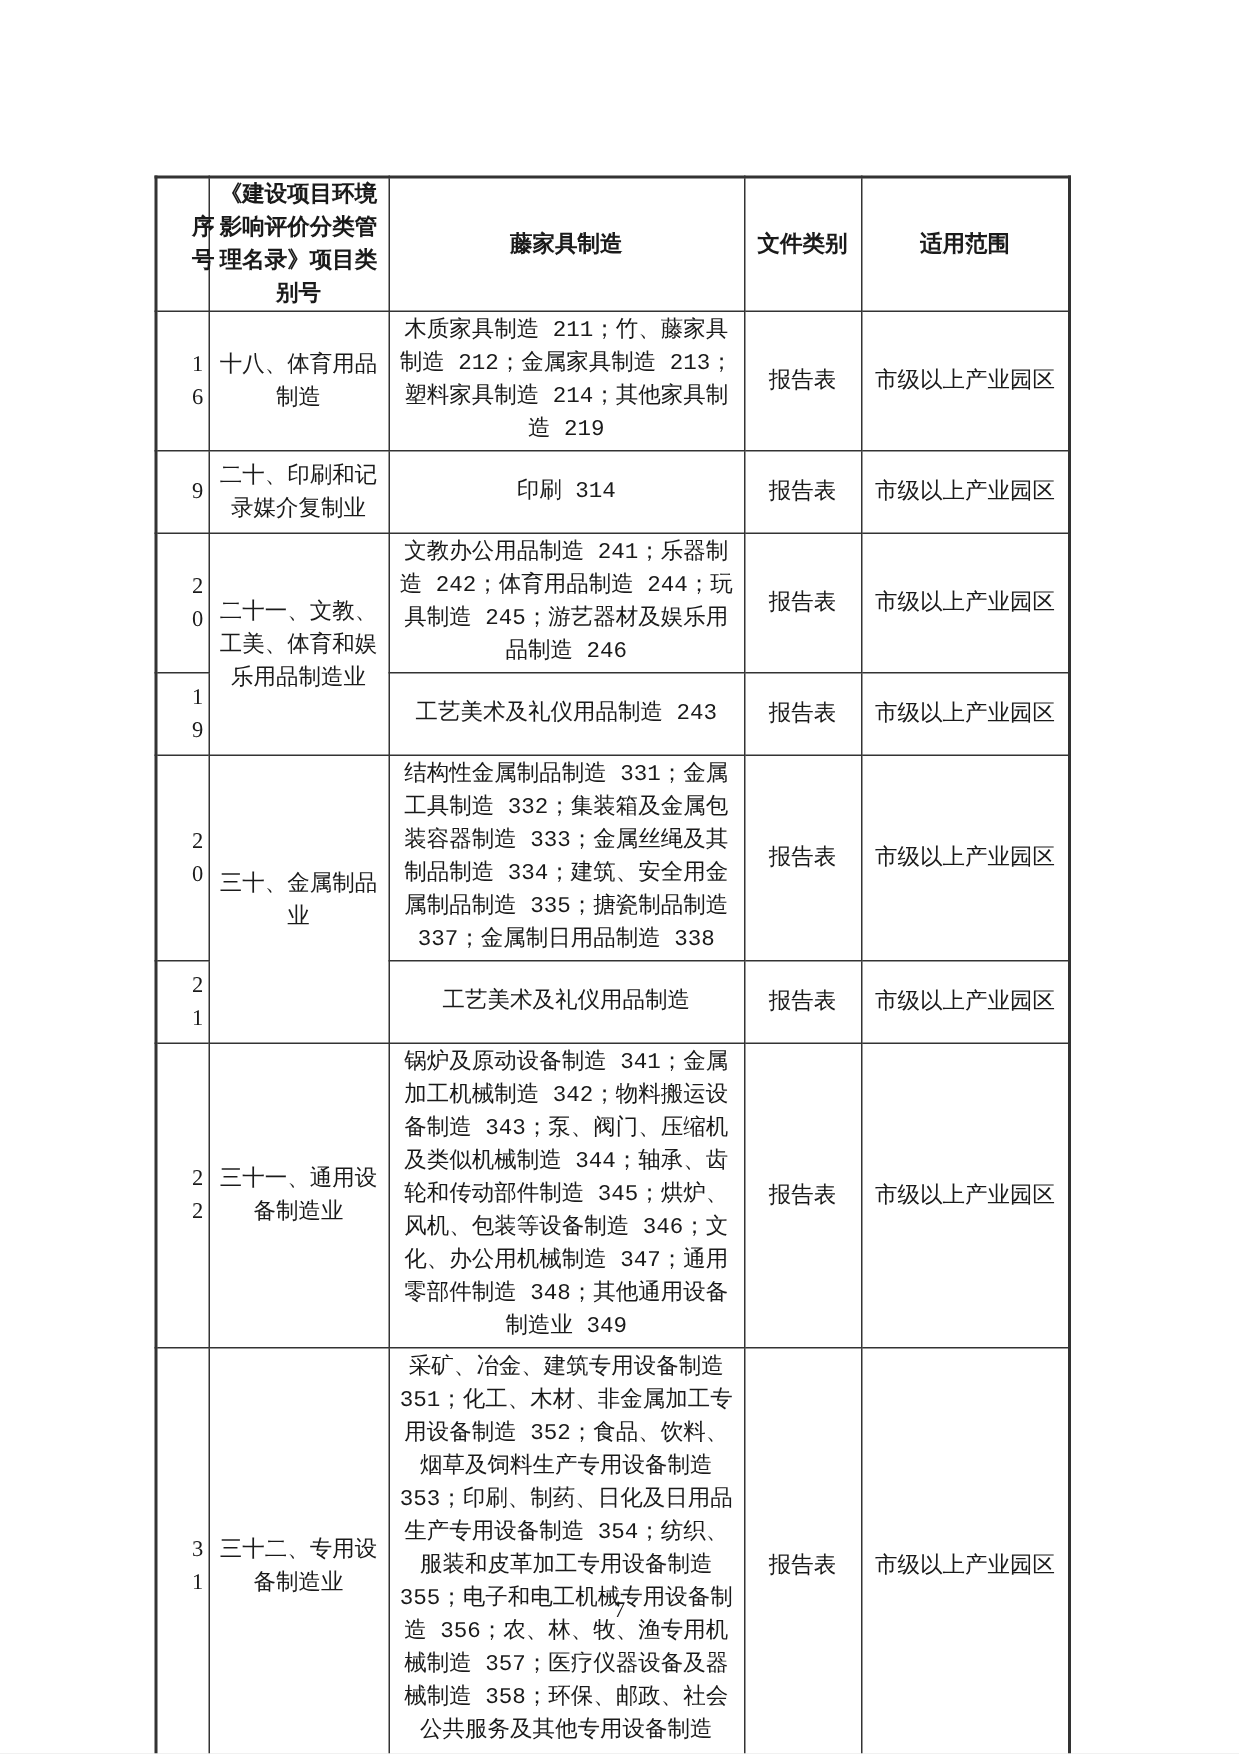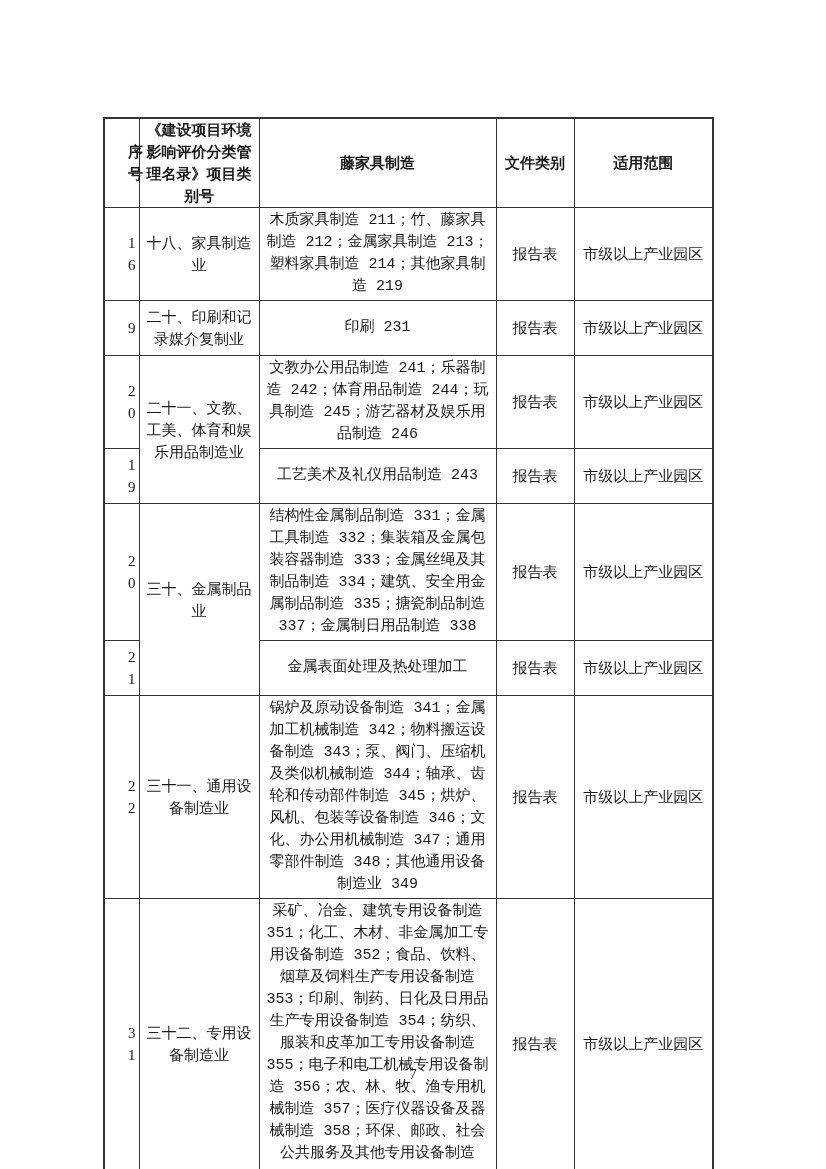--- a/index.html
+++ b/index.html
@@ -75,29 +75,29 @@
         <th class="col-no">序号</th>
         <th class="col-cat">《建设项目环境影响评价分类管理名录》项目类别号</th>
         <th class="col-proj">藤家具制造</th>
         <th class="col-doc">文件类别</th>
         <th class="col-scope">适用范围</th>
       </tr>
     </thead>
     <tbody>
         <tr style="height: 66px;">
           <td class="col-no">16</td>
-          <td class="col-cat">十八、家具制造业</td>
+          <td class="col-cat">十八、体育用品制造</td>
           <td class="col-proj">木质家具制造 211；竹、藤家具制造 212；金属家具制造 213；塑料家具制造 214；其他家具制造 219</td>
           <td class="col-doc">报告表</td>
           <td class="col-scope">市级以上产业园区</td>
         </tr>
         <tr style="height: 46px;">
           <td class="col-no">9</td>
           <td class="col-cat">二十、印刷和记录媒介复制业</td>
-          <td class="col-proj">印刷 231</td>
+          <td class="col-proj">印刷 314</td>
           <td class="col-doc">报告表</td>
           <td class="col-scope">市级以上产业园区</td>
         </tr>
         <tr style="height: 75px;">
           <td class="col-no">20</td>
           <td class="col-cat" rowspan="2">二十一、文教、工美、体育和娱乐用品制造业</td>
           <td class="col-proj">文教办公用品制造 241；乐器制造 242；体育用品制造 244；玩具制造 245；游艺器材及娱乐用品制造 246</td>
           <td class="col-doc">报告表</td>
           <td class="col-scope">市级以上产业园区</td>
         </tr>
@@ -109,21 +109,21 @@
         </tr>
         <tr style="height: 133px;">
           <td class="col-no">20</td>
           <td class="col-cat" rowspan="2">三十、金属制品业</td>
           <td class="col-proj">结构性金属制品制造 331；金属工具制造 332；集装箱及金属包装容器制造 333；金属丝绳及其制品制造 334；建筑、安全用金属制品制造 335；搪瓷制品制造 337；金属制日用品制造 338</td>
           <td class="col-doc">报告表</td>
           <td class="col-scope">市级以上产业园区</td>
         </tr>
         <tr style="height: 42px;">
           <td class="col-no">21</td>
-          <td class="col-proj">金属表面处理及热处理加工</td>
+          <td class="col-proj">工艺美术及礼仪用品制造</td>
           <td class="col-doc">报告表</td>
           <td class="col-scope">市级以上产业园区</td>
         </tr>
         <tr style="height: 177px;">
           <td class="col-no">22</td>
           <td class="col-cat">三十一、通用设备制造业</td>
           <td class="col-proj">锅炉及原动设备制造 341；金属加工机械制造 342；物料搬运设备制造 343；泵、阀门、压缩机及类似机械制造 344；轴承、齿轮和传动部件制造 345；烘炉、风机、包装等设备制造 346；文化、办公用机械制造 347；通用零部件制造 348；其他通用设备制造业 349</td>
           <td class="col-doc">报告表</td>
           <td class="col-scope">市级以上产业园区</td>
         </tr>

